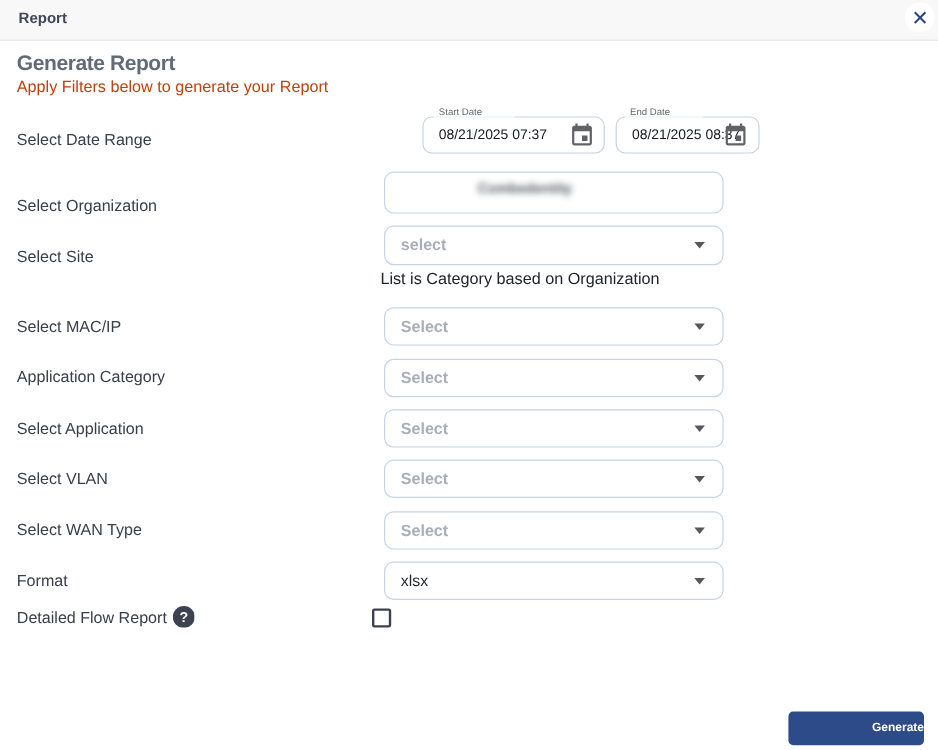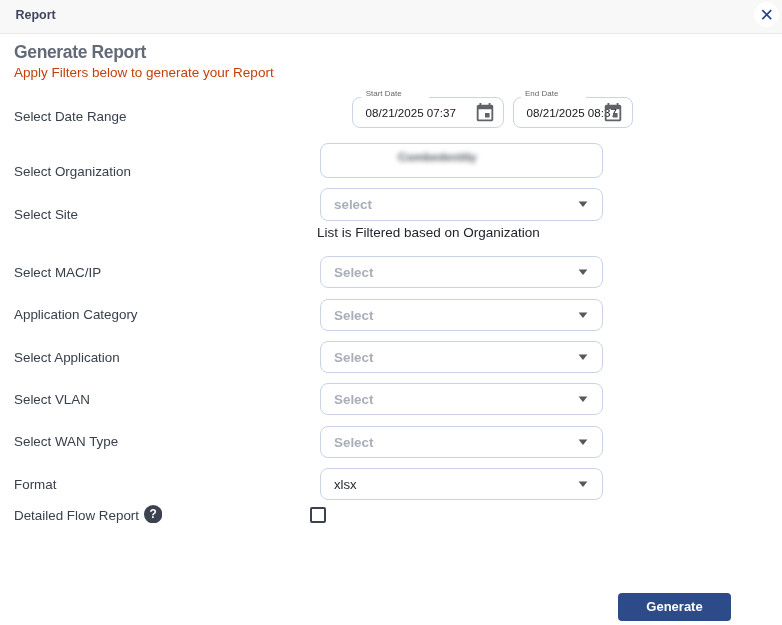--- a/index.html
+++ b/index.html
@@ -24,22 +24,22 @@
   .notch{position:absolute;top:-1px;height:1px;background:#fff;}
   .calic{position:absolute;top:calc(50% + 0.5px);transform:translateY(-50%);width:22px;height:22px;}
   .selbox{left:320px;width:283px;height:31.5px;}
   .selbox .ph{position:absolute;left:13px;top:50%;transform:translateY(-50%);
       font-size:13.4px;color:#a9aeb9;font-weight:bold;}
   .selbox .val{position:absolute;left:13px;top:50%;transform:translateY(-50%);
       font-size:13.2px;color:#23272f;}
   .caret{position:absolute;right:9px;top:50%;transform:translateY(-50%);width:20px;height:20px;}
   
   .cancel{left:582px;top:634px;font-size:12.9px;line-height:11px;font-weight:bold;color:#3a57ab;}
-  .genbtn{left:618px;top:593px;width:113px;height:28px;background:#2d4a89;border-radius:4px;
-      color:#fff;font-size:13px;font-weight:bold;text-align:center;line-height:28px;}
+  .genbtn{left:657px;top:593px;width:113px;height:28px;background:#2d4a89;border-radius:4px;
+      color:#fff;font-size:10px;font-weight:bold;text-align:right;line-height:28px;}
   .chk{left:310px;top:507px;width:16px;height:16px;box-sizing:border-box;
       border:2px solid #3b414e;border-radius:2px;}
   .helpic{left:143.5px;top:505px;width:18.4px;height:18.4px;}
   .blur{left:398px;top:150px;font-size:11.8px;font-weight:bold;color:#3d424c;filter:blur(2.7px);opacity:.9;}
 </style>
 </head>
 <body>
   <div class="abs hdr"></div>
   <div class="abs hdr-title">Report</div>
   <div class="abs closewrap"></div>
@@ -80,21 +80,21 @@
 
   <div class="abs field" style="left:320px;top:143px;width:283px;height:34.5px;"></div>
   <div class="abs blur">Combedentity</div>
 
   <div class="abs field selbox" style="top:188px;height:32.5px;">
     <div class="ph">select</div>
     <svg class="caret" viewBox="0 0 20 20">
       <path fill="#55595e" d="M5.6 7.6 L14.4 7.6 L10 13 Z"></path>
     </svg>
   </div>
-  <div class="abs" style="left:317px;top:225px;font-size:13.5px;color:#20242c;">List is Filtered based on Organization</div>
+  <div class="abs" style="left:317px;top:225px;font-size:13.5px;color:#20242c;">List is Category based on Organization</div>
 
   <div class="abs field selbox" style="top:256px;">
     <div class="ph">Select</div>
     <svg class="caret" viewBox="0 0 20 20">
       <path fill="#55595e" d="M5.6 7.6 L14.4 7.6 L10 13 Z"></path>
     </svg>
   </div>
   <div class="abs field selbox" style="top:299px;">
     <div class="ph">Select</div>
     <svg class="caret" viewBox="0 0 20 20">

